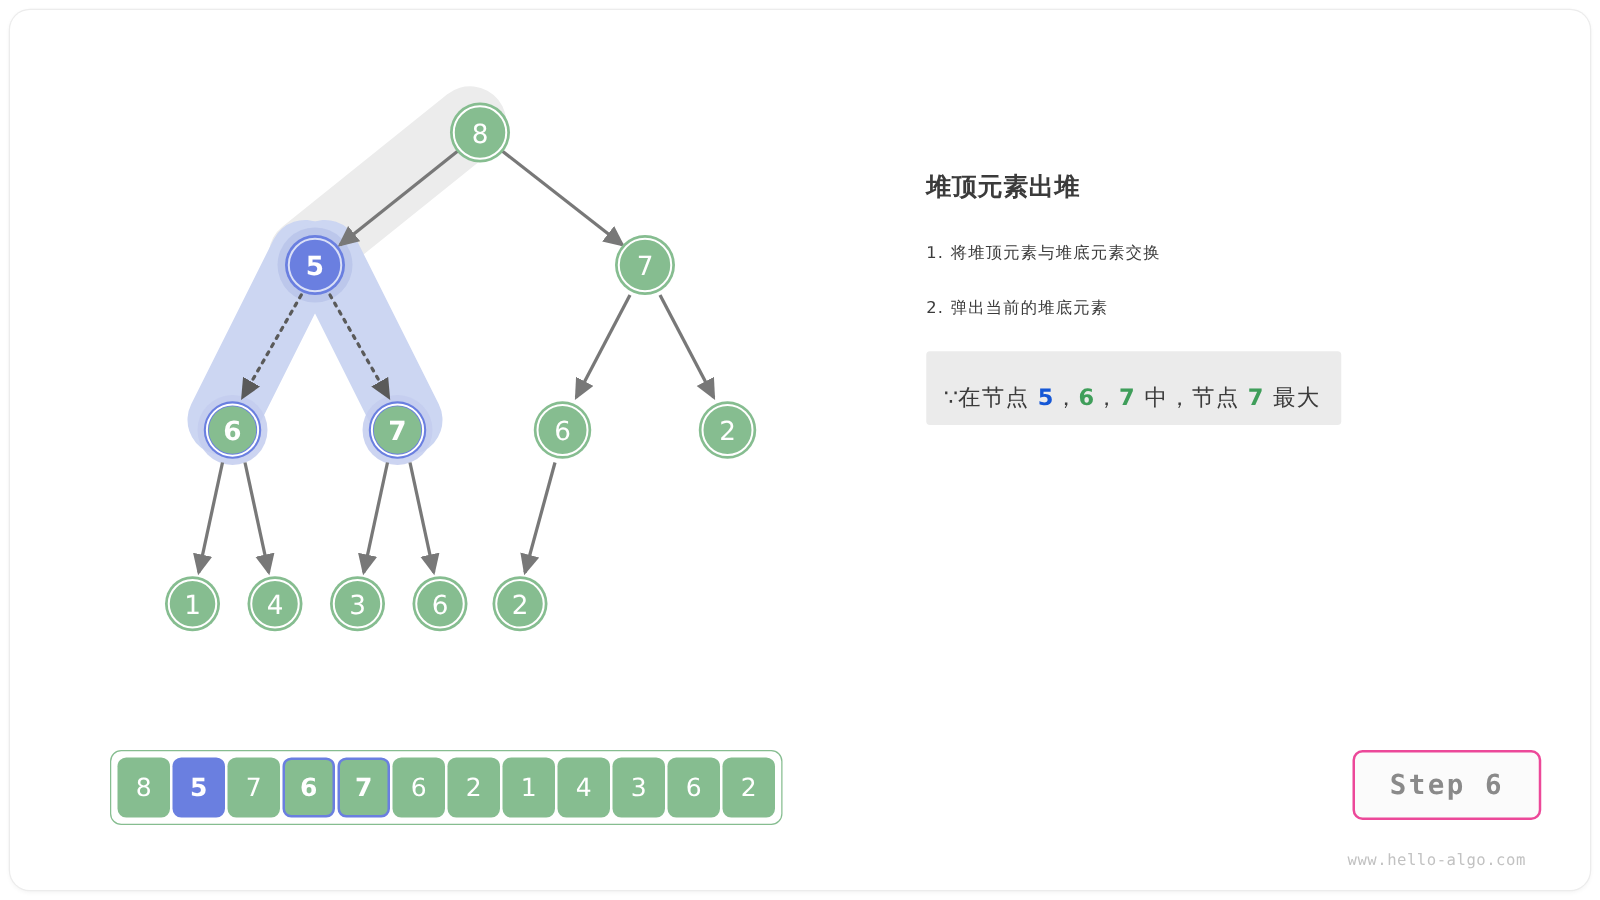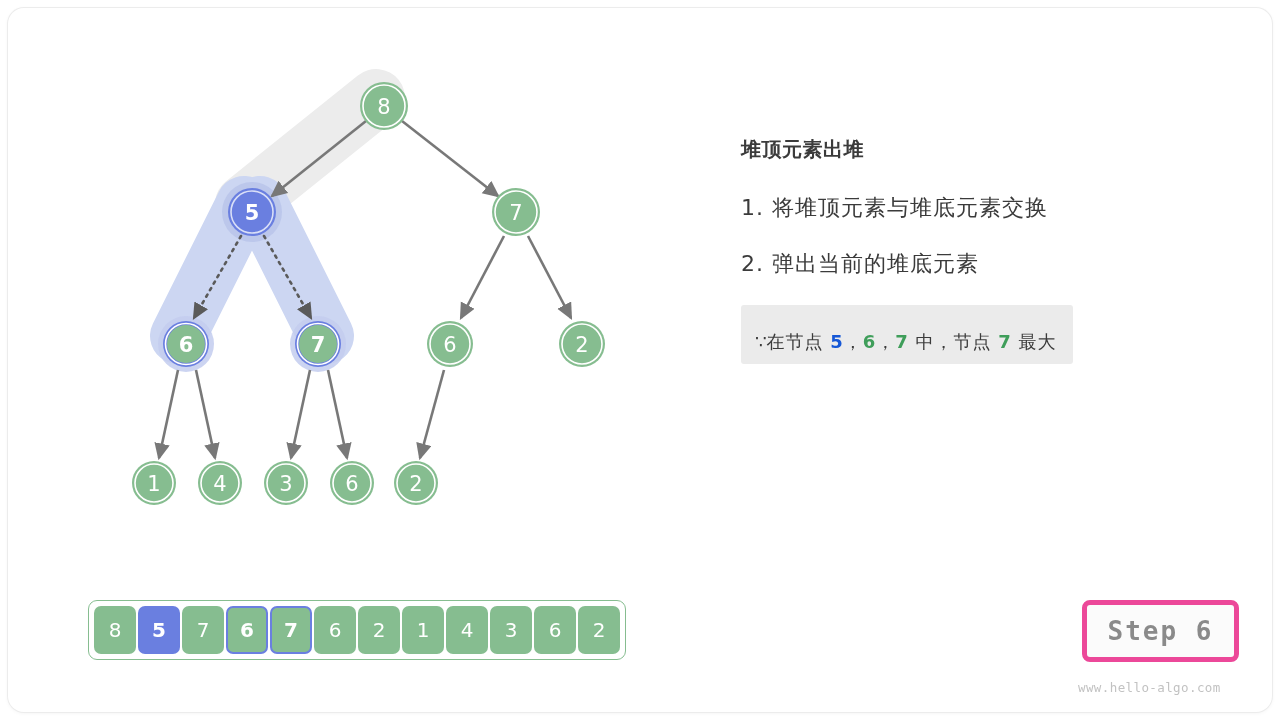--- a/index.html
+++ b/index.html
@@ -44,21 +44,21 @@
   #panel-title {
     font-size: 20px;
     font-weight: bold;
     color: #3b3b3b;
     letter-spacing: 0.5px;
     margin-bottom: 30px;
     font-family: "DejaVu Sans", "Liberation Sans", sans-serif;
   }
 
   .step-line {
-    font-size: 22px;
+    font-size: 13px;
     color: #3b3b3b;
     margin-bottom: 26px;
     letter-spacing: 0.6px;
     white-space: nowrap;
     font-family: "DejaVu Sans Mono", "Liberation Mono", monospace;
   }
   .step-line .cjk {
     font-family: "DejaVu Sans", "Liberation Sans", sans-serif;
     letter-spacing: 1px;
   }
@@ -78,25 +78,25 @@
   #note-box .num-green { color: #3f9e5a; font-weight: bold; }
   #note-box .sym { letter-spacing: 0; }
 
   
   #step-badge {
     position: absolute;
     left: 1074px;
     top: 592px;
     width: 147px;
     height: 52px;
-    border: 5px solid #ec4899;
+    border: 2px solid #ec4899;
     border-radius: 8px;
     background: #fbfbfb;
     color: #8a8a8a;
-    font-size: 26px;
+    font-size: 22px;
     font-weight: bold;
     letter-spacing: 2px;
     display: flex;
     align-items: center;
     justify-content: center;
     font-family: "DejaVu Sans Mono", "Liberation Mono", monospace;
   }
 
   
   #watermark {

